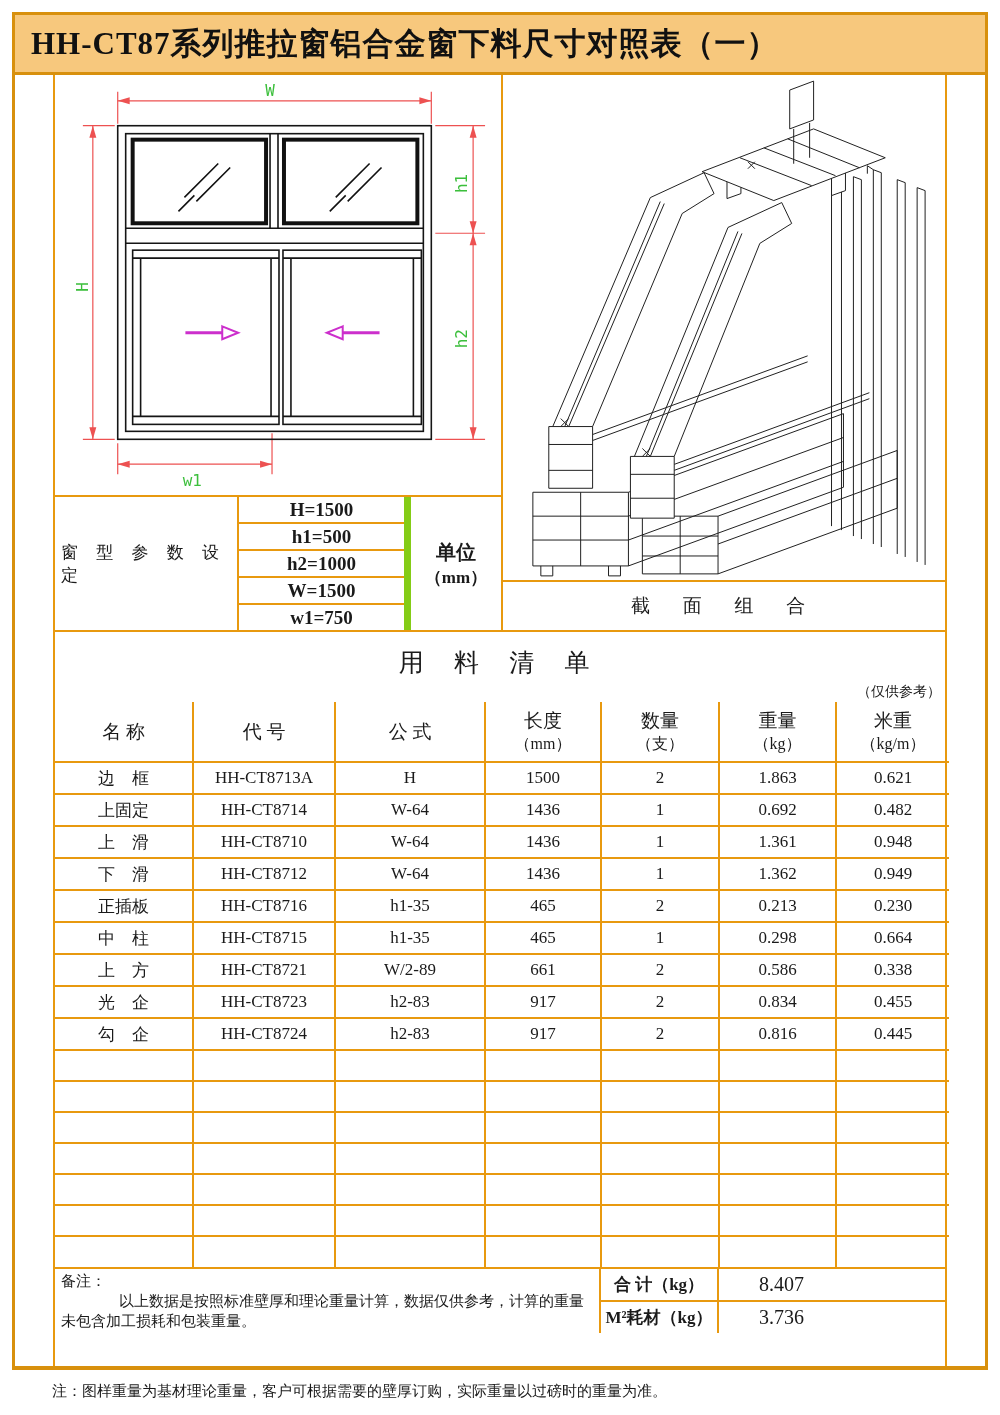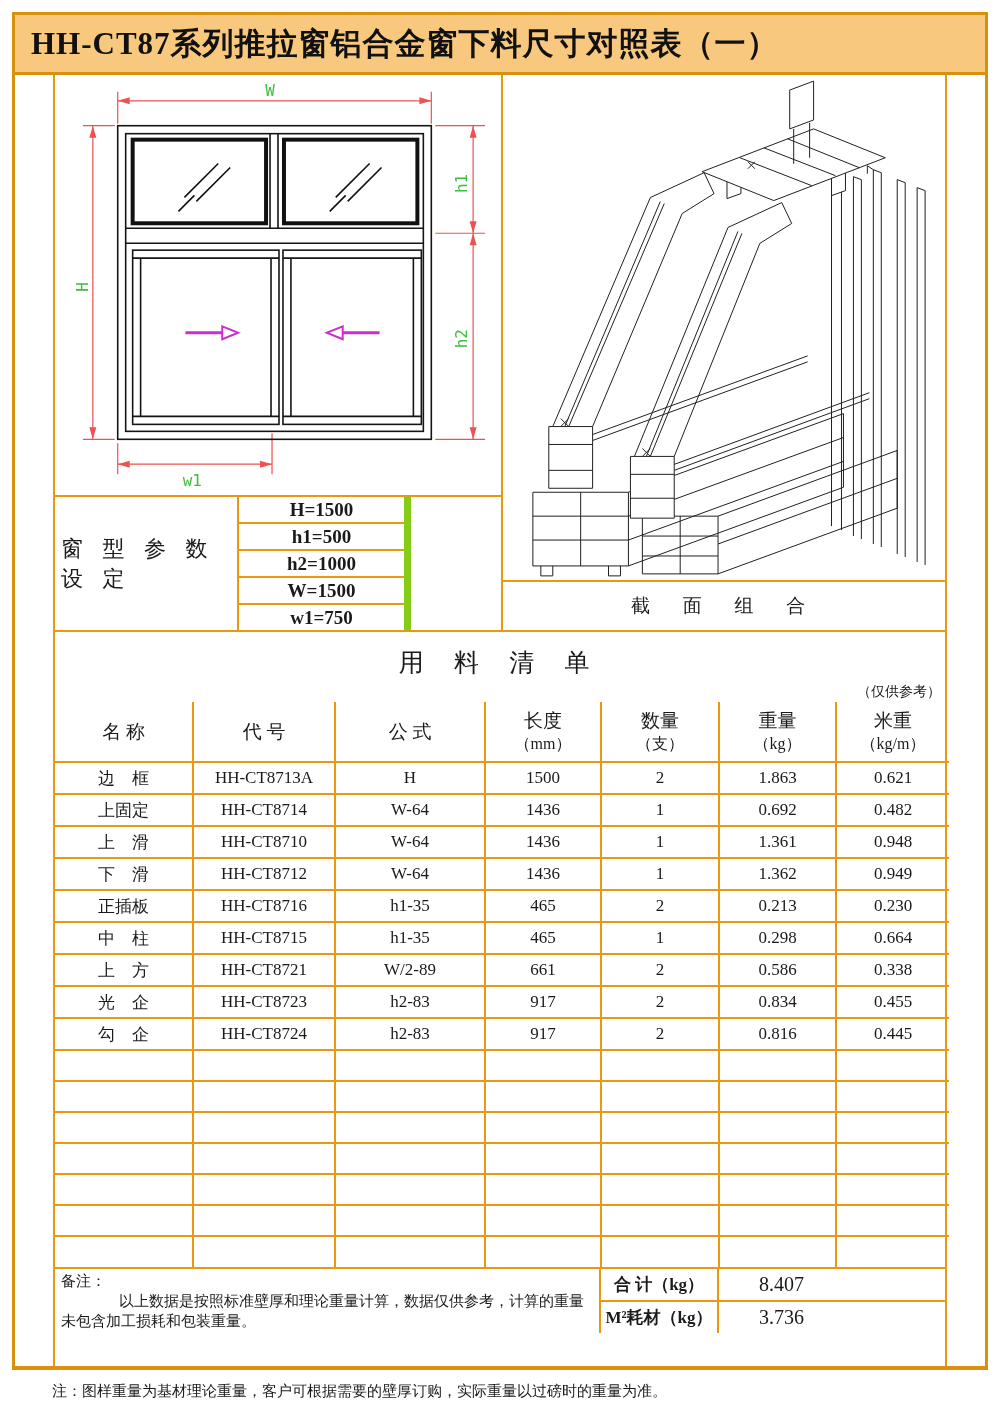--- a/index.html
+++ b/index.html
@@ -23,21 +23,21 @@
     border-left:2px solid #E8990F; border-right:2px solid #E8990F;
     background:#fff;
   }
   
   .top-section { display:flex; height:555px; }
   .left-panel { width:448px; border-right:2px solid #E8990F; display:flex; flex-direction:column; }
   .window-diagram-box { height:420px; }
   .param-table { height:135px; border-top:2px solid #E8990F; display:flex; }
   .param-label-cell {
     width:184px; border-right:2px solid #E8990F; display:flex; align-items:center; justify-content:center;
-    font-size:22px; letter-spacing:7px; padding-left:6px;
+    font-size:17px; letter-spacing:7px; padding-left:6px;
   }
   .param-values { width:172px; border-right:7px solid #84cc16; display:flex; flex-direction:column; }
   .param-values div {
     flex:1; display:flex; align-items:center; justify-content:center;
     font-size:19px; font-weight:bold; border-bottom:2px solid #E8990F;
   }
   .param-values div:last-child { border-bottom:none; }
   .param-unit-cell { flex:1; display:flex; flex-direction:column; align-items:center; justify-content:center; font-weight:bold; }
   .param-unit-cell .u1 { font-size:20px; }
   .param-unit-cell .u2 { font-size:17px; }
@@ -154,20 +154,24 @@
           </div>
           <div class="param-table">
             <div class="param-label-cell">窗 型 参 数 设 定</div>
             <div class="param-values">
               <div>H=1500</div>
               <div>h1=500</div>
               <div>h2=1000</div>
               <div>W=1500</div>
               <div>w1=750</div>
             </div>
+            <div class="param-unit-cell">
+              <div class="u1">单位</div>
+              <div class="u2">（mm）</div>
+            </div>
           </div>
         </div>
 
         <div class="right-panel">
           <div class="cross-section-box">
             <svg viewBox="0 0 446 505" width="444" height="505">
               <g stroke="#1f1f1f" stroke-width="1" fill="none">
 
                 <g>
                   <path d="M30,418 h96 v74 h-96 Z" fill="#fff"></path>

